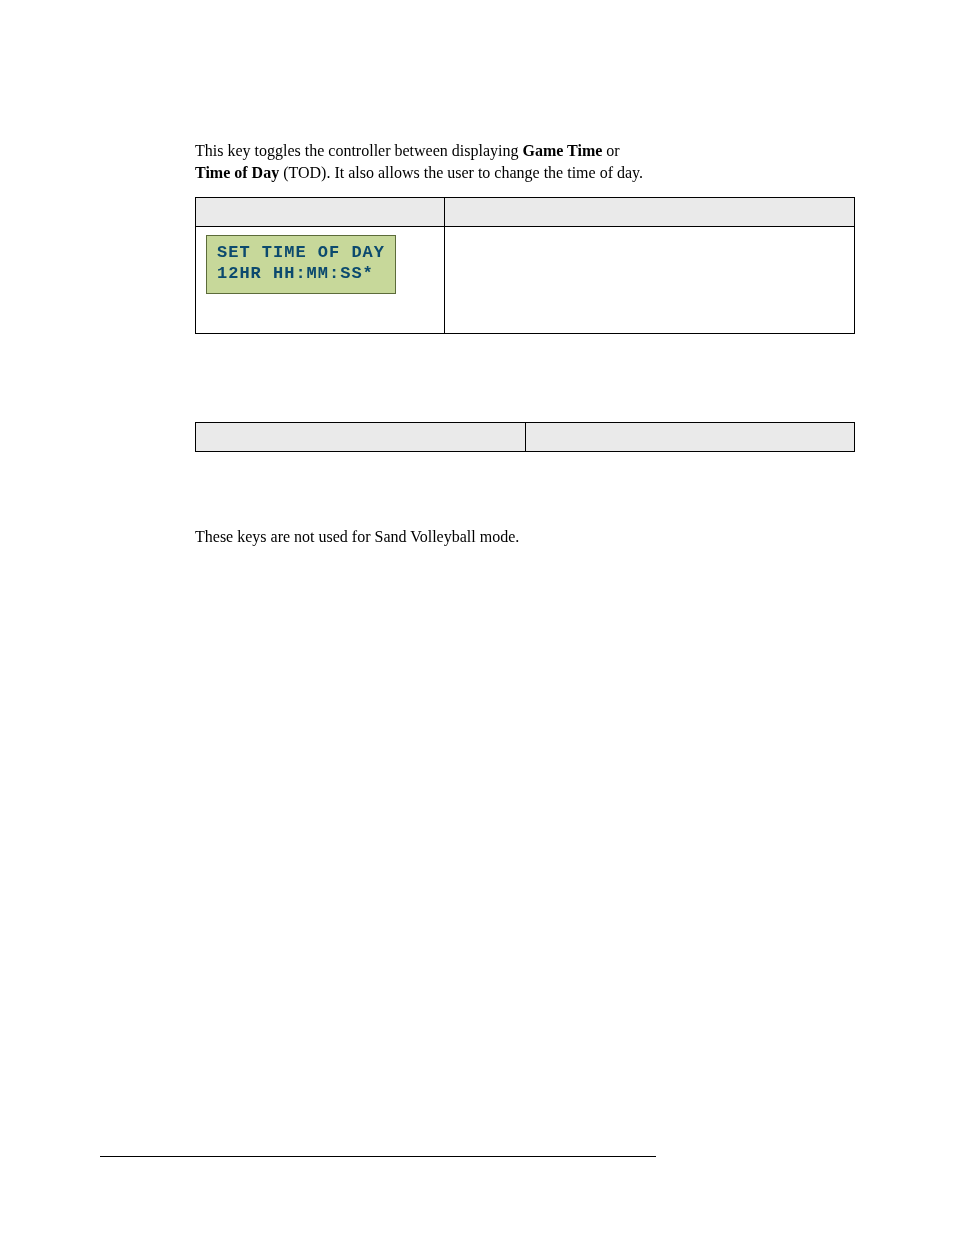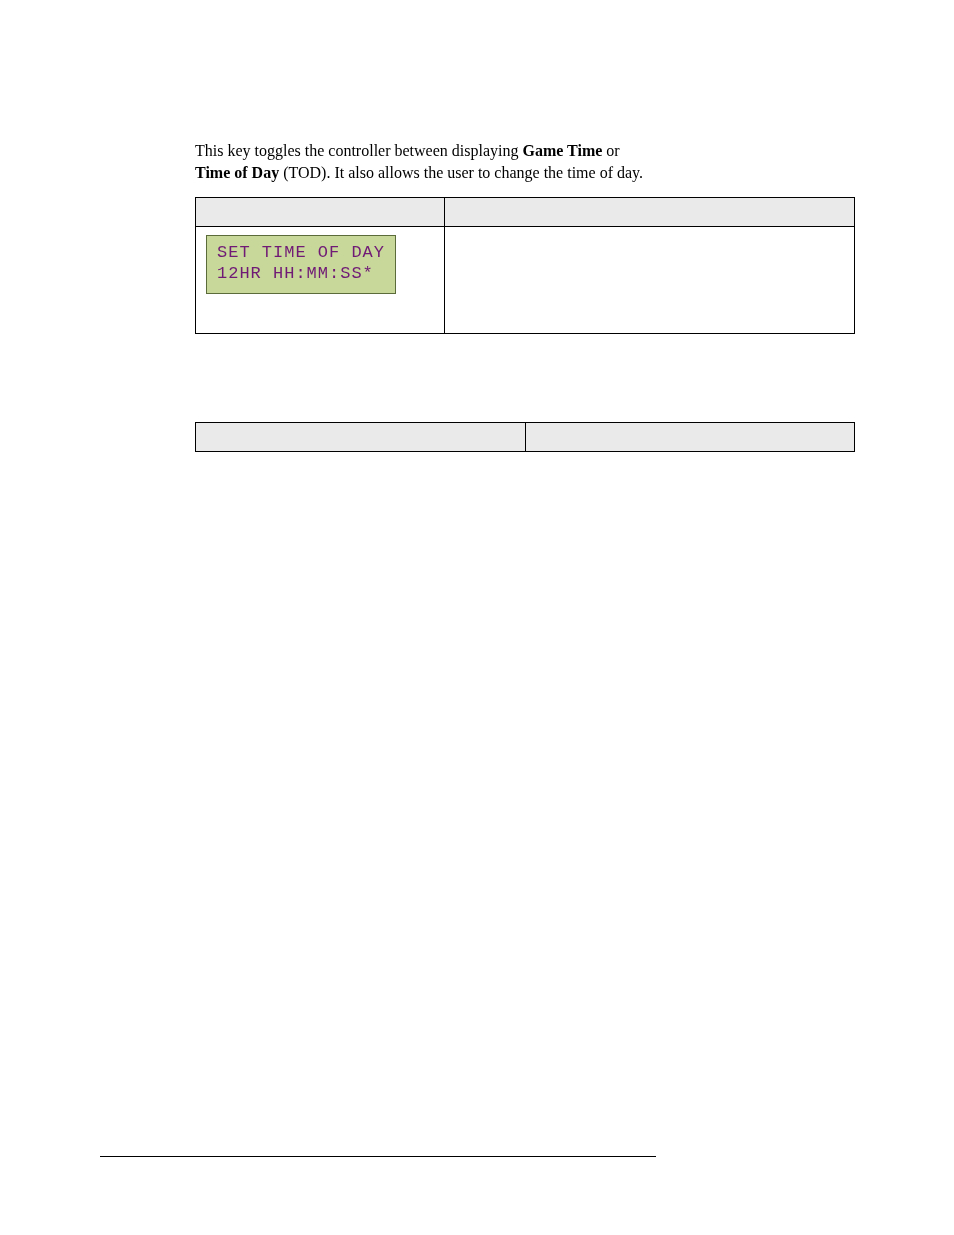--- a/index.html
+++ b/index.html
@@ -44,23 +44,24 @@
     width: 430px;
   }
   .lcd {
     display: inline-block;
     background: #c7d89a;
     border: 1px solid #5c6b3a;
     padding: 6px 10px 8px 10px;
     font-family: "Courier New", monospace;
     font-size: 17px;
     letter-spacing: 1px;
-    color: #701a75;
+    color: #0c4a6e;
     line-height: 1.25;
     white-space: pre;
+    font-weight: bold;
   }
   .spacer {
     height: 50px;
   }
   hr.footer-rule {
     position: absolute;
     left: 100px;
     right: 100px;
     bottom: 70px;
     border: none;
@@ -98,15 +99,16 @@
     <tbody>
         <tr>
       <th></th>
       <th></th>
     </tr>
   </tbody>
     </table>
 
   <div class="spacer"></div>
 
+  <p class="body-text">These keys are not used for Sand Volleyball mode.</p>
 
   <hr class="footer-rule">
 </div>
 
 </body></html>

